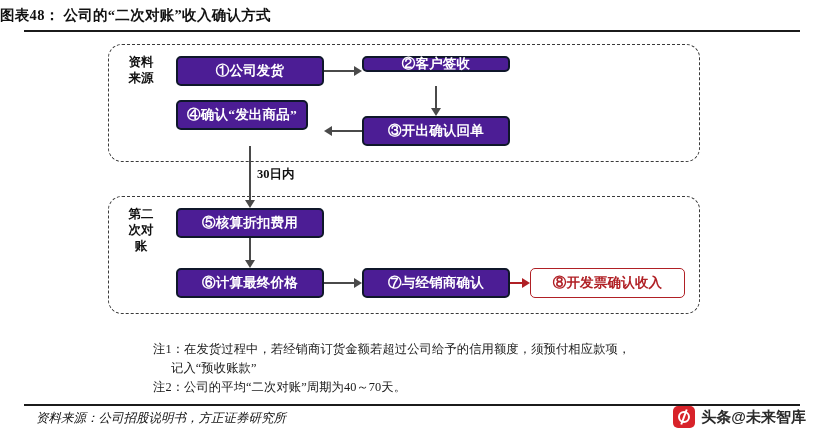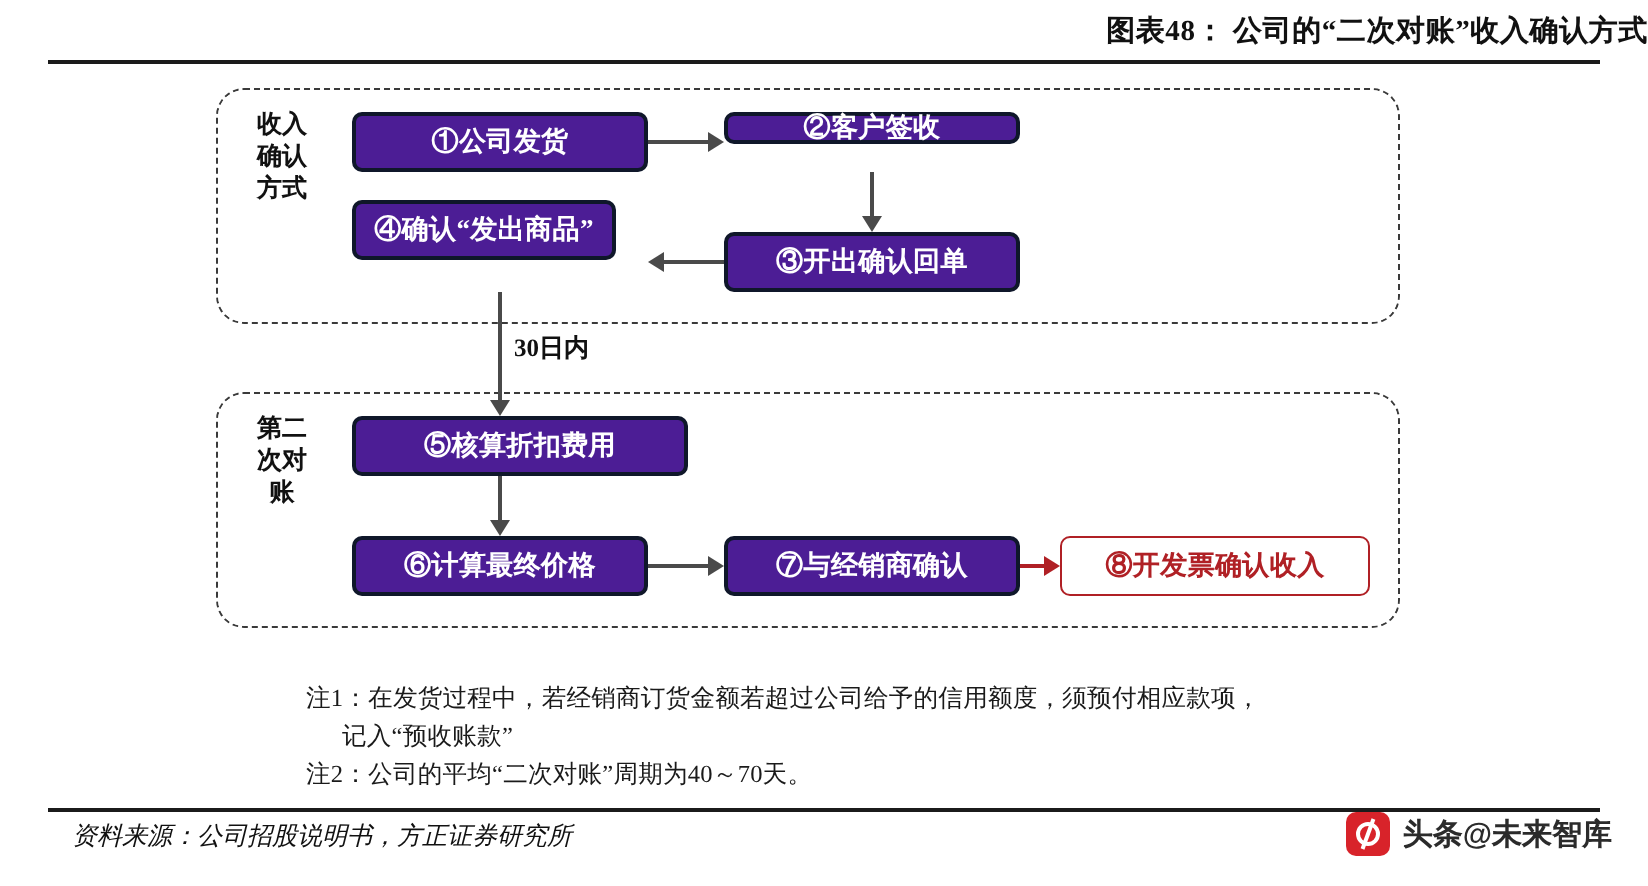--- a/index.html
+++ b/index.html
@@ -18,21 +18,21 @@
     position: relative;
     width: 824px;
     height: 443px;
   }
   
   .title {
     position: absolute;
     top: 6px;
     left: 0;
     width: 824px;
-    text-align: right;
+    text-align: left;
     font-size: 14.5px;
     font-weight: bold;
     letter-spacing: 0.3px;
     color: #111111;
     font-family: "Liberation Serif", serif;
   }
   .rule-top {
     position: absolute;
     left: 24px;
     top: 30px;
@@ -91,21 +91,21 @@
   }
   .node.outline {
     background: #ffffff;
     border: 1.5px solid #b02025;
     color: #b02025;
   }
   #node-1 { left: 176px; top: 56px;  width: 148px; height: 30px; }
   #node-2 { left: 362px; top: 56px;  width: 148px; height: 16px; }
   #node-4 { left: 176px; top: 100px; width: 132px; height: 30px; }
   #node-3 { left: 362px; top: 116px; width: 148px; height: 30px; }
-  #node-5 { left: 176px; top: 208px; width: 168px; height: 30px; }
+  #node-5 { left: 176px; top: 208px; width: 148px; height: 30px; }
   #node-6 { left: 176px; top: 268px; width: 148px; height: 30px; }
   #node-7 { left: 362px; top: 268px; width: 148px; height: 30px; }
   #node-8 { left: 530px; top: 268px; width: 155px; height: 30px; }
 
   
   .arrow-line {
     position: absolute;
     background: #4a4a4a;
   }
   .arrow-head {
@@ -230,21 +230,21 @@
 </style>
 </head>
 <body>
 
 <div class="page">
 
   <div class="title">图表48：  公司的“二次对账”收入确认方式</div>
   <div class="rule-top"></div>
 
   <div class="group-box" id="group-first"></div>
-  <div class="group-label" id="label-first">收入确认方式</div>
+  <div class="group-label" id="label-first">资料来源</div>
 
   <div class="group-box" id="group-second"></div>
   <div class="group-label" id="label-second">第二次对账</div>
 
   <div class="node filled" id="node-1">①公司发货</div>
   <div class="node filled" id="node-2">②客户签收</div>
   <div class="node filled" id="node-4">④确认“发出商品”</div>
   <div class="node filled" id="node-3">③开出确认回单</div>
   <div class="node filled" id="node-5">⑤核算折扣费用</div>
   <div class="node filled" id="node-6">⑥计算最终价格</div>

